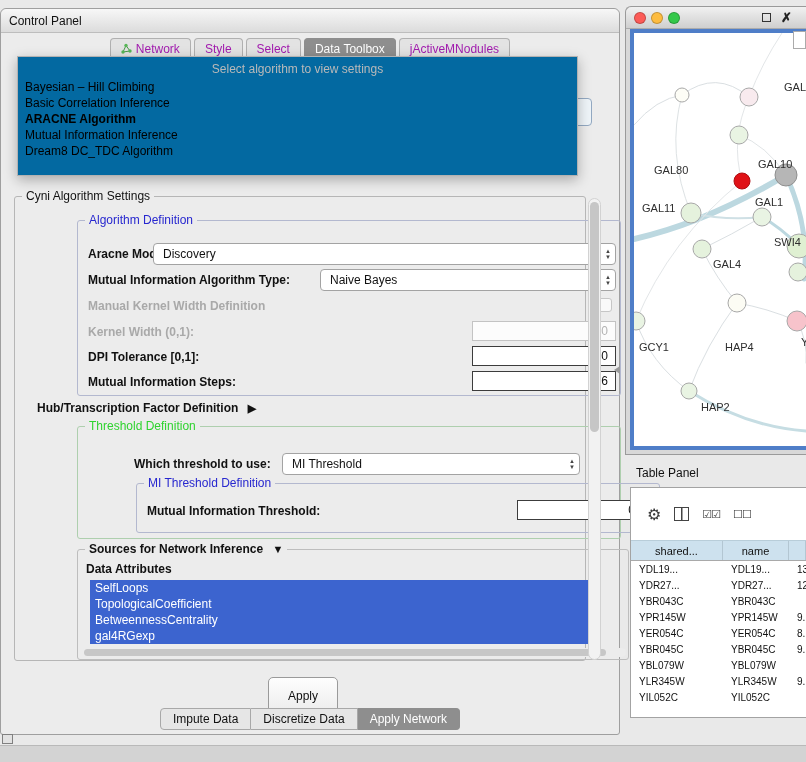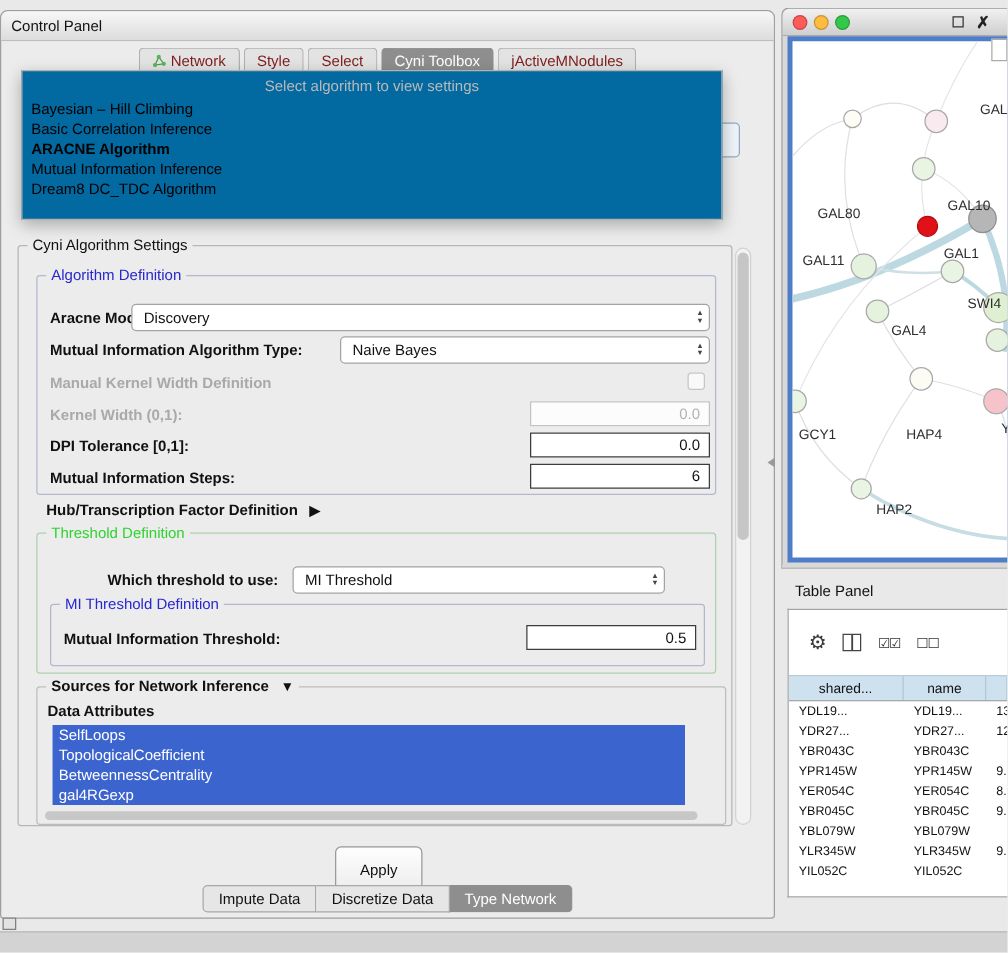--- a/index.html
+++ b/index.html
@@ -12,40 +12,40 @@
   
   .cp-window { position:absolute; left:0; top:8px; width:620px; height:727px;
     background:#ececec; border:1px solid #9f9f9f; border-radius:6px 6px 3px 3px; }
   .cp-titlebar { height:24px; background:linear-gradient(#f7f7f7,#dcdcdc);
     border-bottom:1px solid #bdbdbd; border-radius:6px 6px 0 0;
     display:flex; align-items:center; padding:0 8px; }
   .cp-tabbar { position:absolute; left:0; top:27px; width:100%; height:23px;
     display:flex; justify-content:center; align-items:flex-end; gap:3px; }
   .tab { height:21px; padding:2px 10px 3px; background:#e3e3e3;
     border:1px solid #b0b0b0; border-bottom:none; border-radius:4px 4px 0 0;
-    display:flex; align-items:center; gap:4px; color:#7f1d1d; }
+    display:flex; align-items:center; gap:4px; color:#a21caf; }
   .tab.active { background:#8e8e8e; color:#fff; border-color:#8e8e8e; }
   .tab-icon { display:inline-flex; width:11px; height:11px; }
 
   
   .dd-overlay { position:absolute; left:16px; top:47px; width:561px; height:120px;
     background:#0369a1; border:1px solid #b2b2b2; box-shadow:0 4px 12px rgba(0,0,0,.28);
     z-index:40; padding-top:3px; }
   .dd-placeholder { text-align:center; color:#b9b9b9; height:19px; line-height:18px; }
   .dd-item { height:16px; line-height:16px; padding:0 7px; color:#000; white-space:nowrap; }
   .dd-item.selected { font-weight:bold; }
   .combo-fragment { position:absolute; left:569px; top:89px; width:22px; height:28px;
     background:#eef4f8; border:1px solid #93a9c2; border-radius:4px; z-index:10; }
 
   
   .settings-group { position:absolute; left:13px; top:187px; width:572px; height:465px;
     border:1px solid #b6b6b6; border-radius:3px; }
   .gtitle { position:absolute; top:-8px; left:7px; background:#ececec; padding:0 4px;
     white-space:nowrap; }
-  .tgroup { position:absolute; border:1px solid #b3b8cf; border-radius:3px; }
+  .tgroup { position:absolute; border:1px solid #b3b8cf; border-radius:3px;margin-left:48px; }
   .tgroup.green { border-color:#aecfae; }
   .blue-title { color:#2727cf; }
   .green-title { color:#2fd32f; }
 
   .flabel { position:absolute; font-weight:bold; white-space:nowrap; height:15px; }
   .flabel.disabled { color:#a9a9a9; }
   .combo { position:absolute; height:22px; background:#fff; border:1px solid #a3a3a3;
     border-radius:4px; display:flex; align-items:center; padding:0 22px 0 9px; }
   .stepper { position:absolute; right:4px; top:50%; transform:translateY(-50%);
     display:flex; flex-direction:column; align-items:center; color:#444; }
@@ -151,21 +151,21 @@
         </span>
         <span>Network</span>
       </div>
       <div class="tab">
         <span>Style</span>
       </div>
       <div class="tab">
         <span>Select</span>
       </div>
       <div class="tab active">
-        <span>Cyni Toolbox</span>
+        <span>Data Toolbox</span>
       </div>
       <div class="tab">
         <span>jActiveMNodules</span>
       </div>
     </div>
 
   <div class="combo-fragment"></div>
 
   <div class="dd-overlay">
     <div class="dd-placeholder">Select algorithm to view settings</div>
@@ -258,21 +258,21 @@
 
   <div class="v-scroll">
     <div class="v-thumb"></div>
   </div>
 
   <div class="apply-btn">Apply</div>
 
   <div class="bottom-tabs" id="bottom-tabs">
       <div class="btab">Impute Data</div>
       <div class="btab">Discretize Data</div>
-      <div class="btab active">Type Network</div>
+      <div class="btab active">Apply Network</div>
     </div>
 </div>
 
 <div class="net-window">
   <div class="net-titlebar">
     <span class="light" id="light-red" style="background: rgb(252, 91, 87);"></span>
     <span class="light" id="light-yellow" style="background: rgb(253, 188, 64);"></span>
     <span class="light" id="light-green" style="background: rgb(52, 200, 74);"></span>
     <span class="win-btns">
       <span class="float-box"></span>

